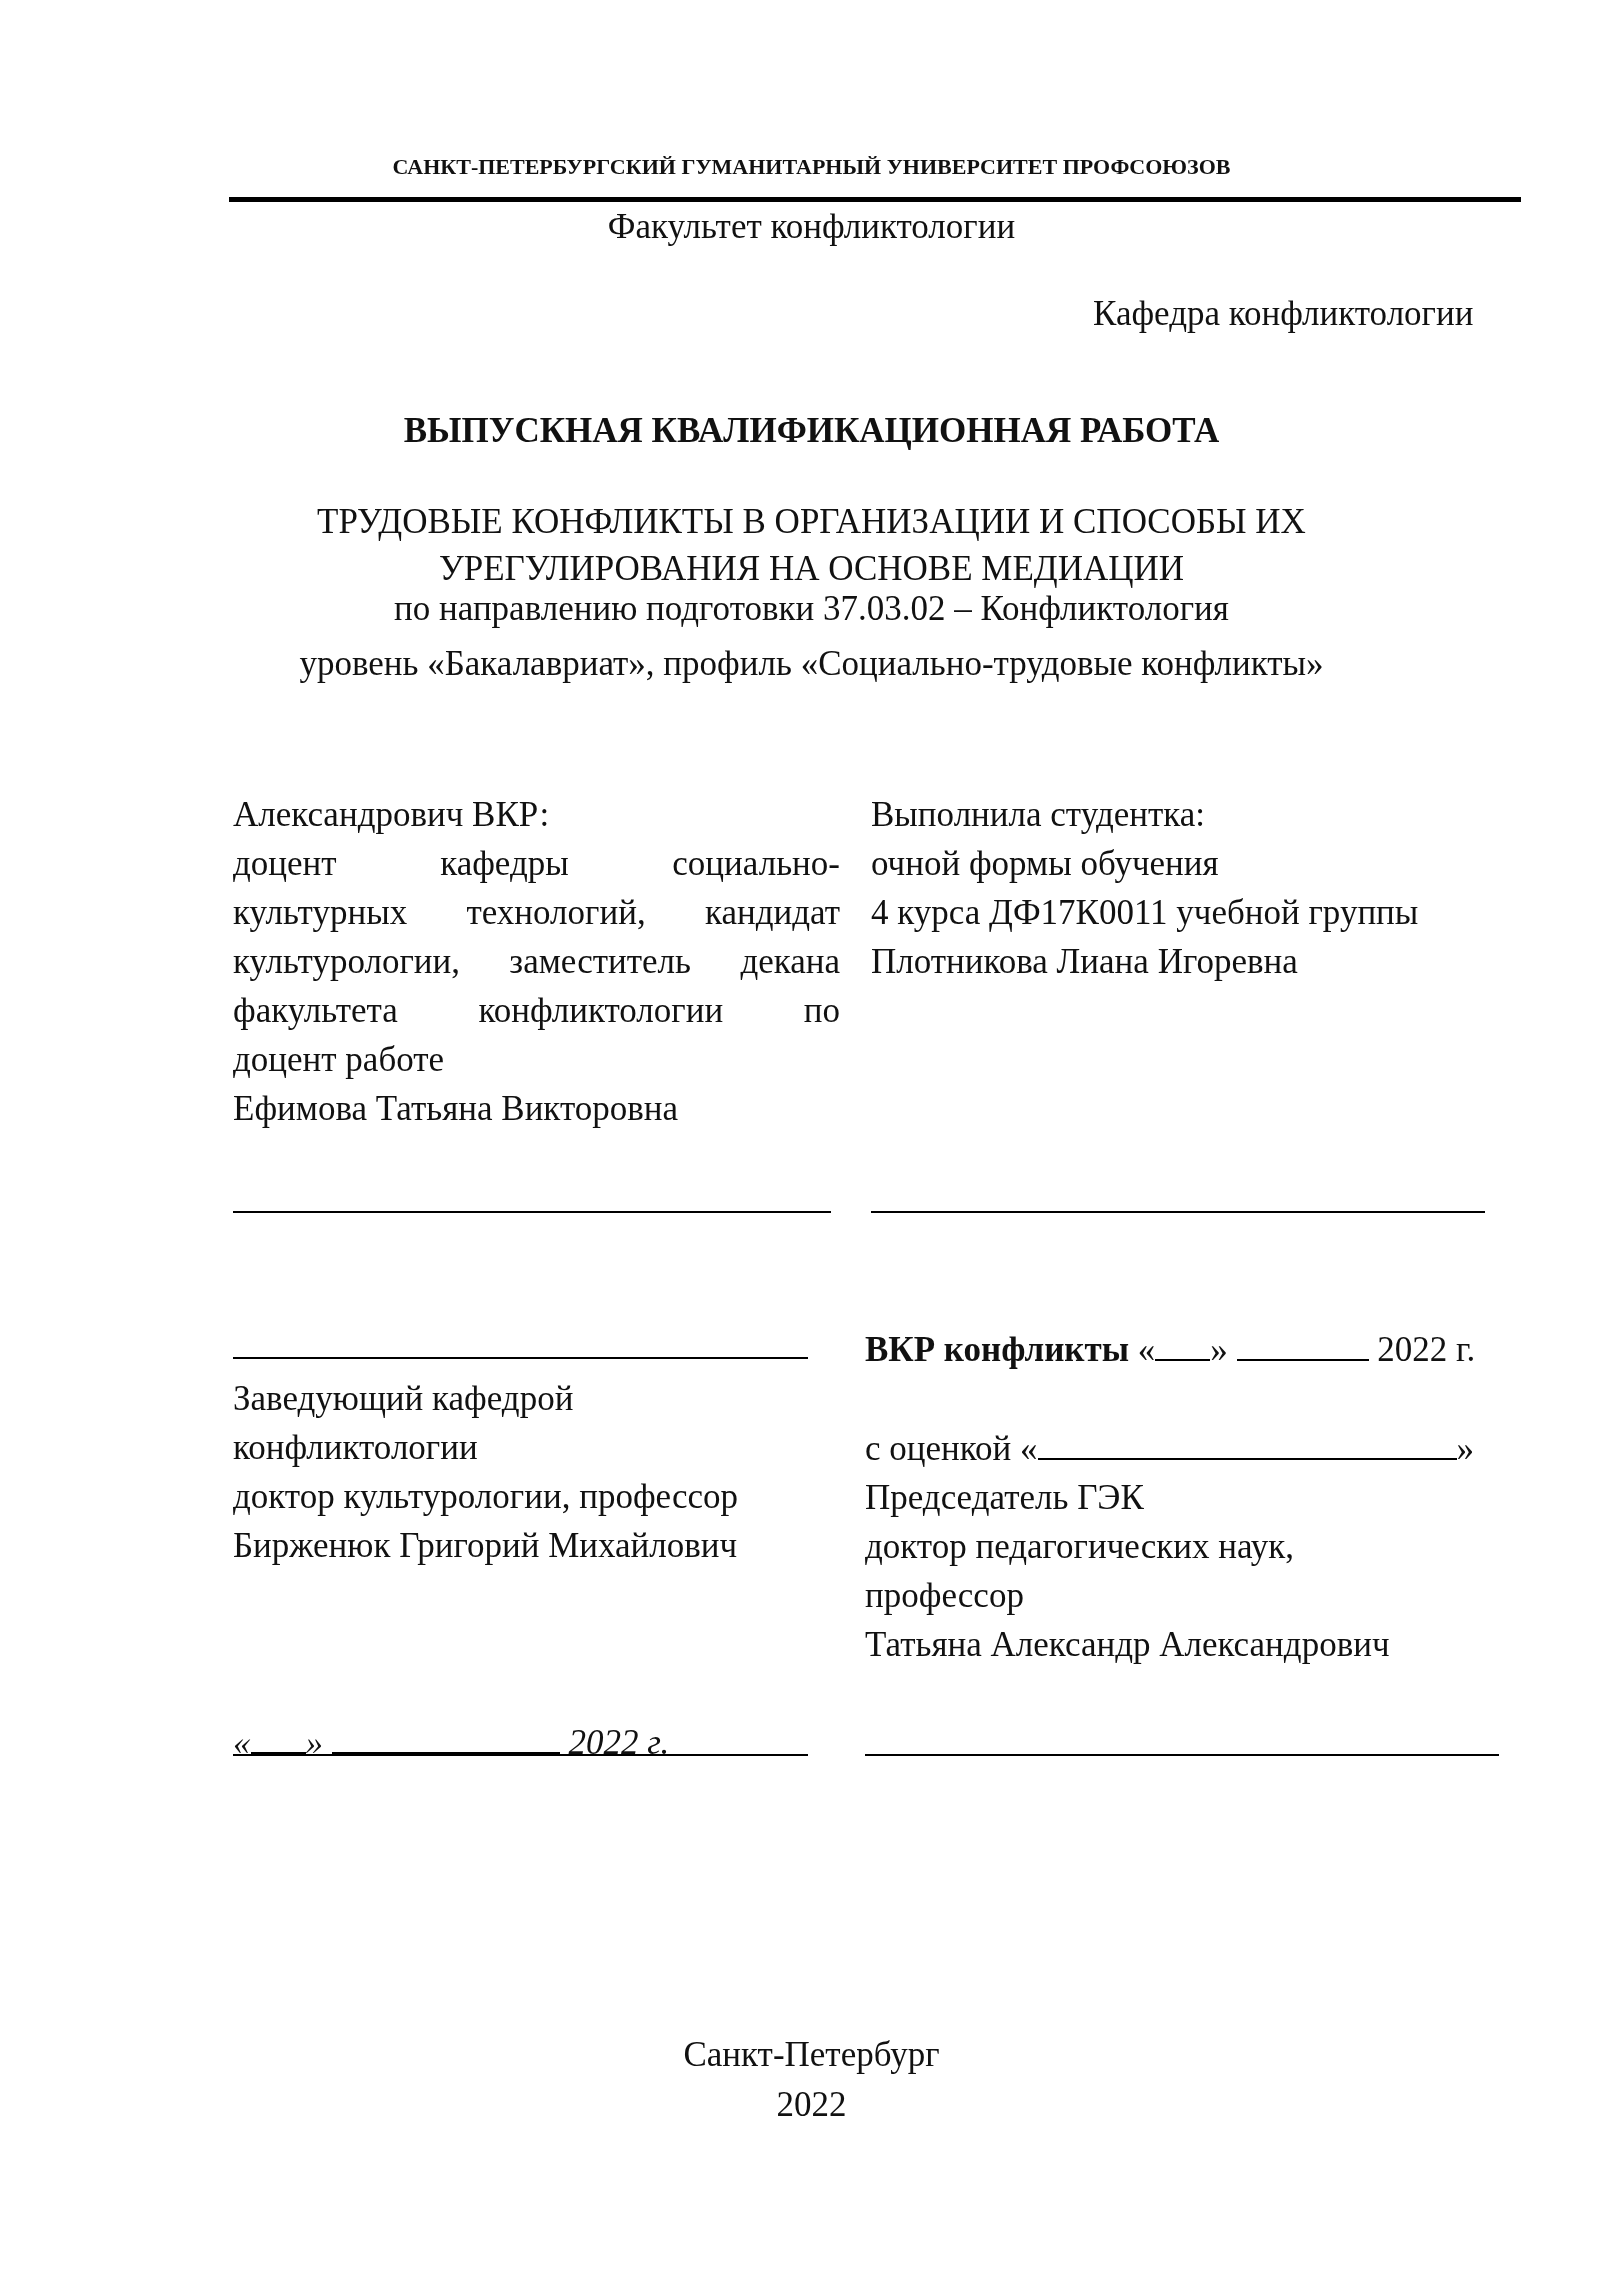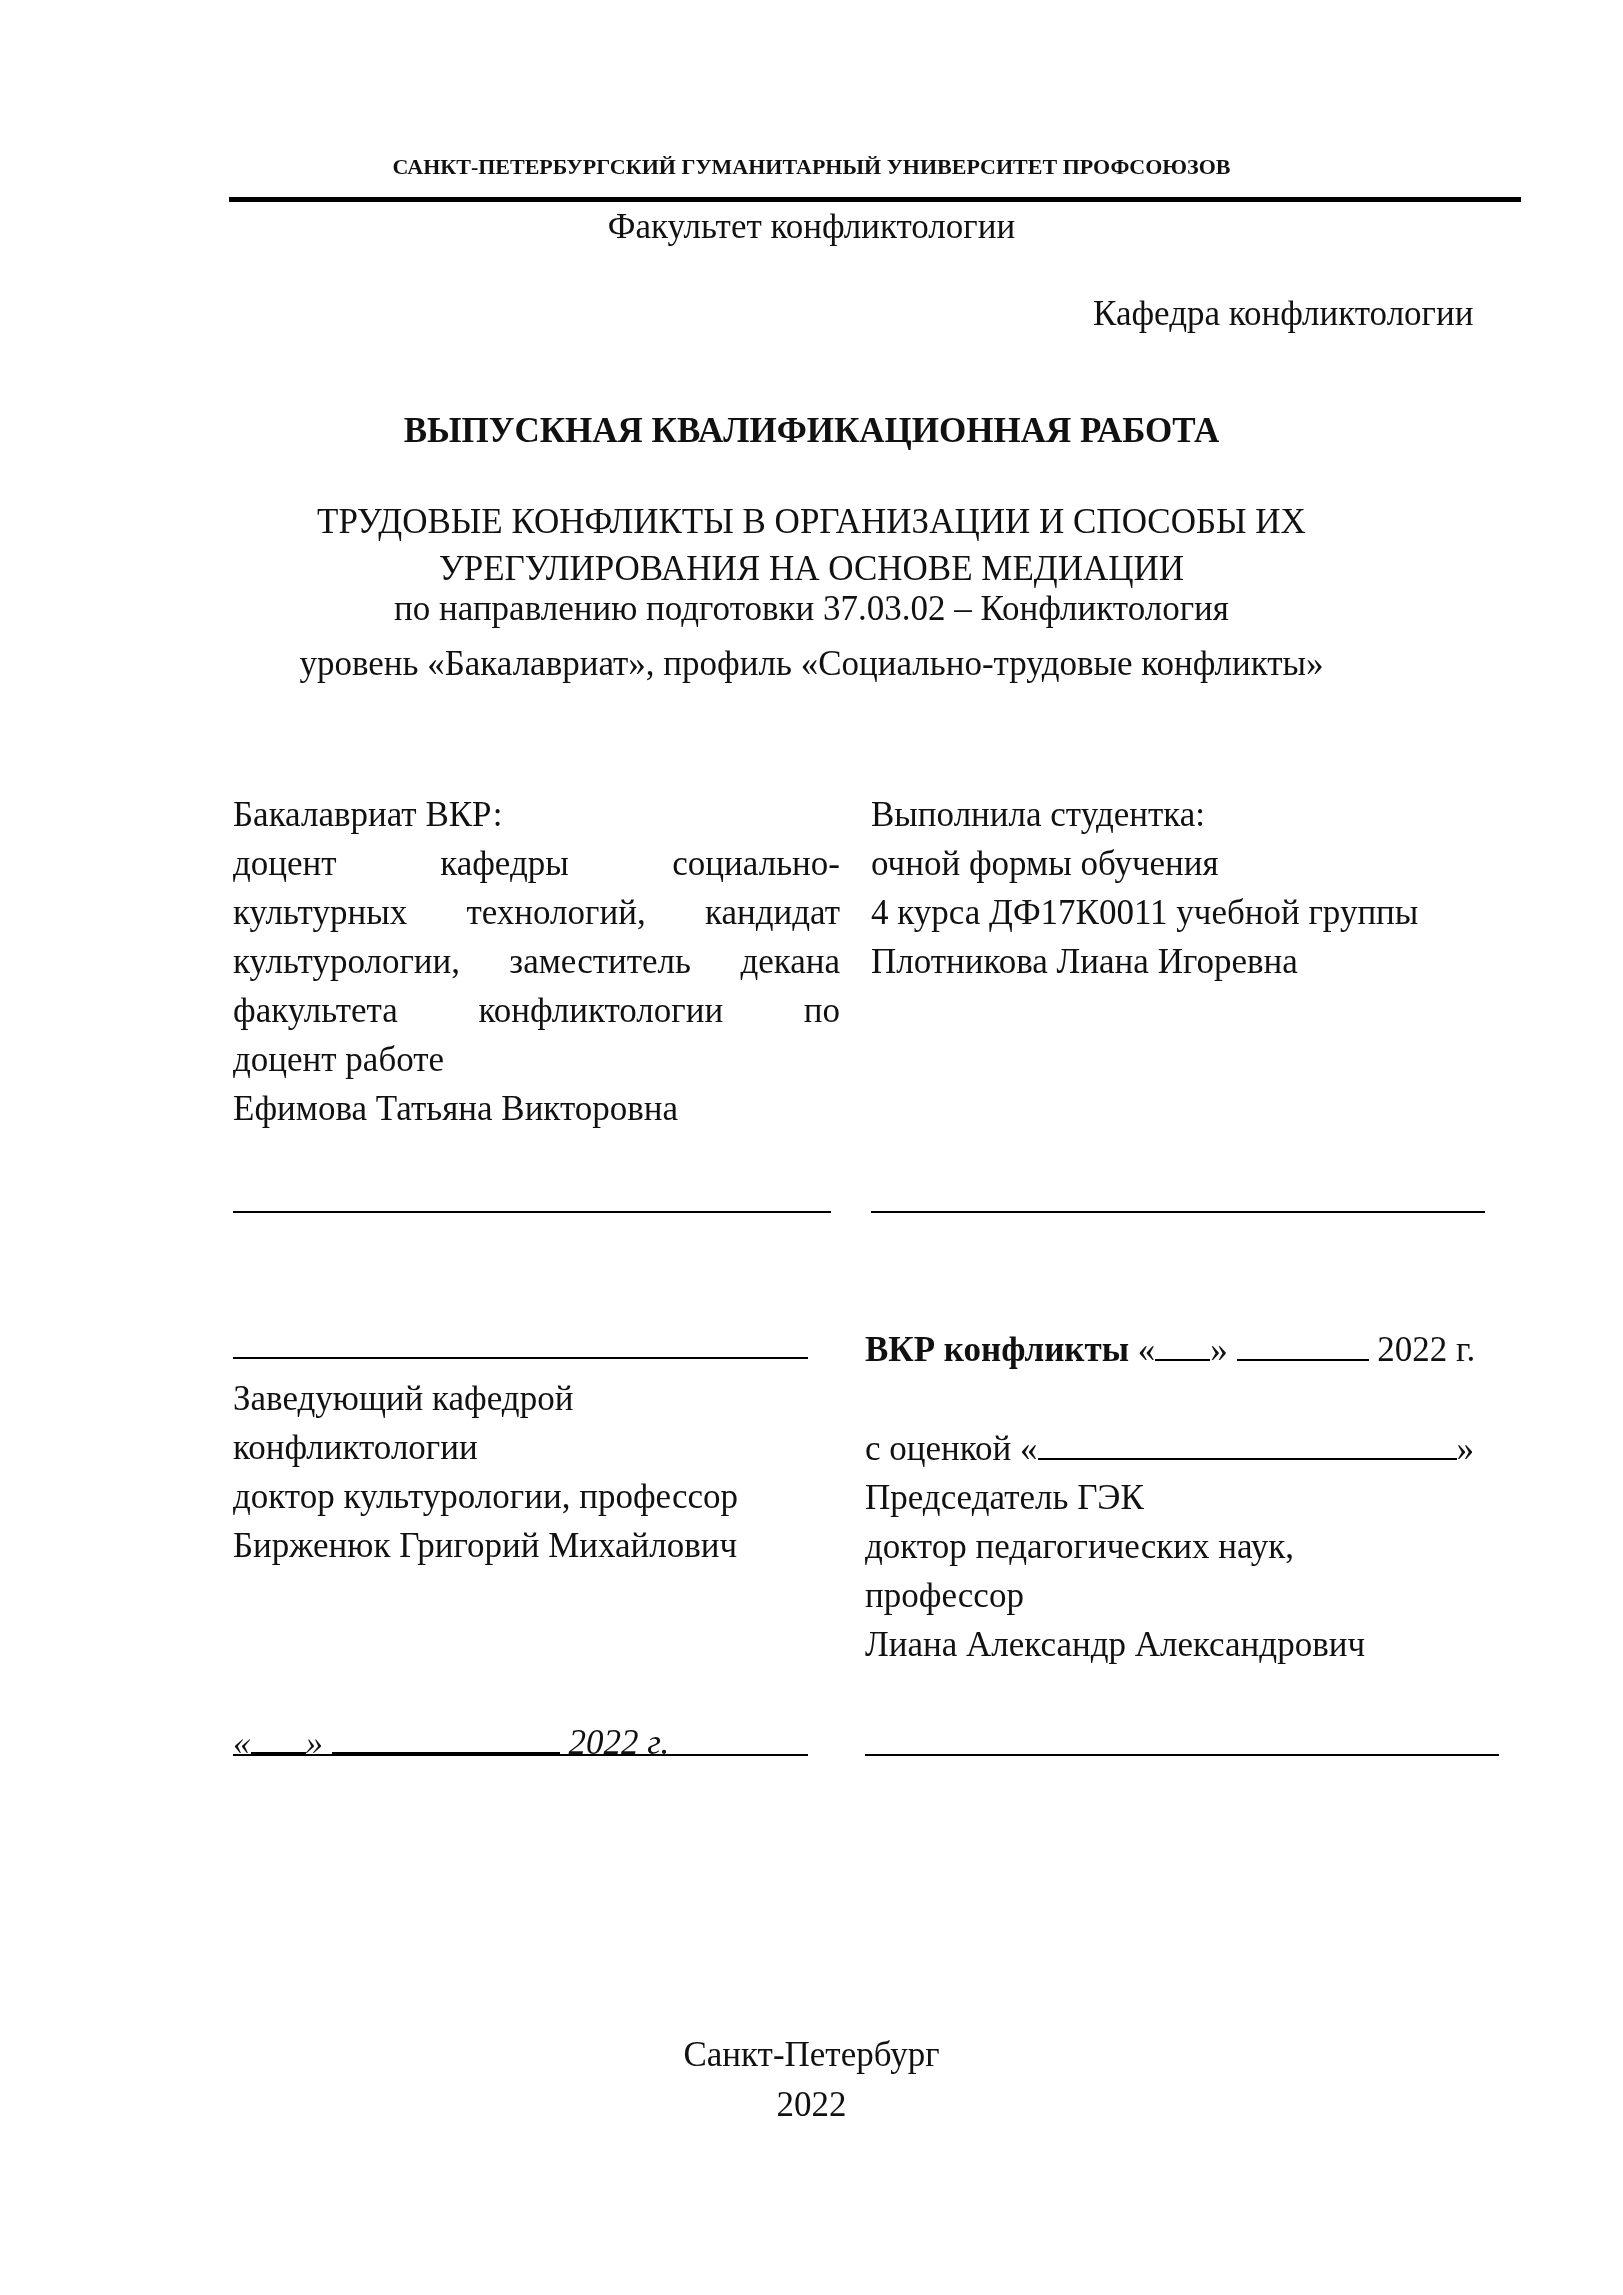--- a/index.html
+++ b/index.html
@@ -39,21 +39,21 @@
 
 <div class="abs center thesis-type">ВЫПУСКНАЯ КВАЛИФИКАЦИОННАЯ РАБОТА</div>
 <div class="abs center title">
   <div>ТРУДОВЫЕ КОНФЛИКТЫ В ОРГАНИЗАЦИИ И СПОСОБЫ ИХ</div>
   <div>УРЕГУЛИРОВАНИЯ НА ОСНОВЕ МЕДИАЦИИ</div>
 </div>
 <div class="abs center direction">по направлению подготовки 37.03.02 – Конфликтология</div>
 <div class="abs center level">уровень «Бакалавриат», профиль «Социально-трудовые конфликты»</div>
 
 <div class="col col-left" style="top:790px;">
-  <div>Бакалавриат ВКР:</div>
+  <div>Александрович ВКР:</div>
   <div class="justify-line">
     <span>доцент</span>
     <span>кафедры</span>
     <span>социально-</span>
   </div>
   <div class="justify-line">
     <span>культурных</span>
     <span>технологий,</span>
     <span>кандидат</span>
   </div>
@@ -97,21 +97,21 @@
   <div>Бирженюк Григорий Михайлович</div>
 </div>
 
 <div class="col col-right" style="top:1423px; left:865px;">
   <div>
     <span>с оценкой «</span><span class="blank" style="width:419px;"></span><span>»</span>
   </div>
   <div>Председатель ГЭК</div>
   <div>доктор педагогических наук,</div>
   <div>профессор</div>
-  <div>Лиана Александр Александрович</div>
+  <div>Татьяна Александр Александрович</div>
 </div>
 
 <div class="sigline" style="left:233px; width:575px; top:1754px;"></div>
 <div class="sigline" style="left:865px; width:634px; top:1754px;"></div>
 
 <div class="abs" style="left:233px; top:1717px;font-style:italic;">
   <span>«</span><span class="blank" style="width:55px;"></span><span>»</span>
   <span class="blank" style="width:228px;"></span>
   <span>2022 г.</span>
 </div>

